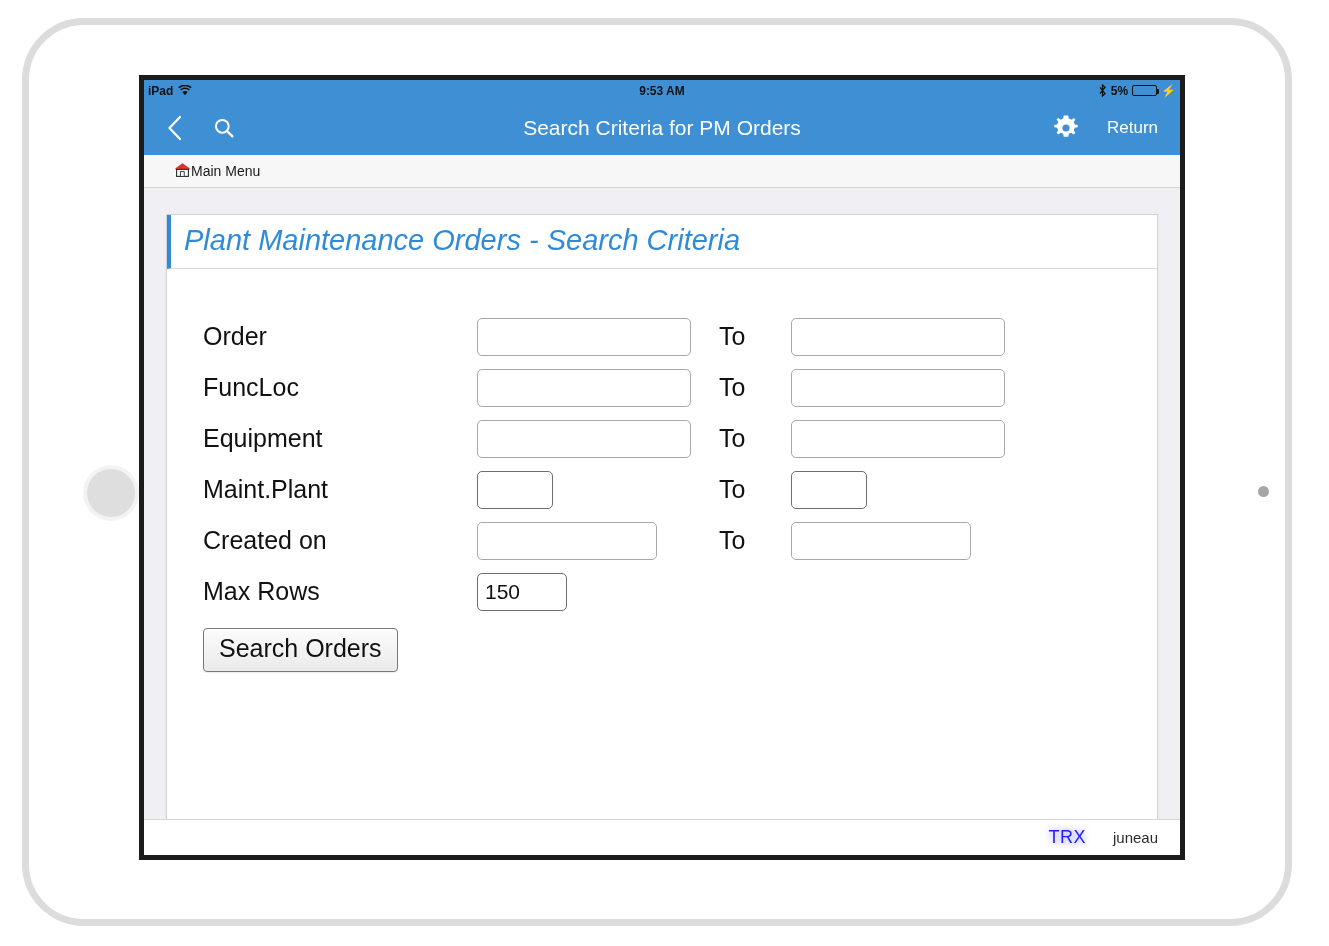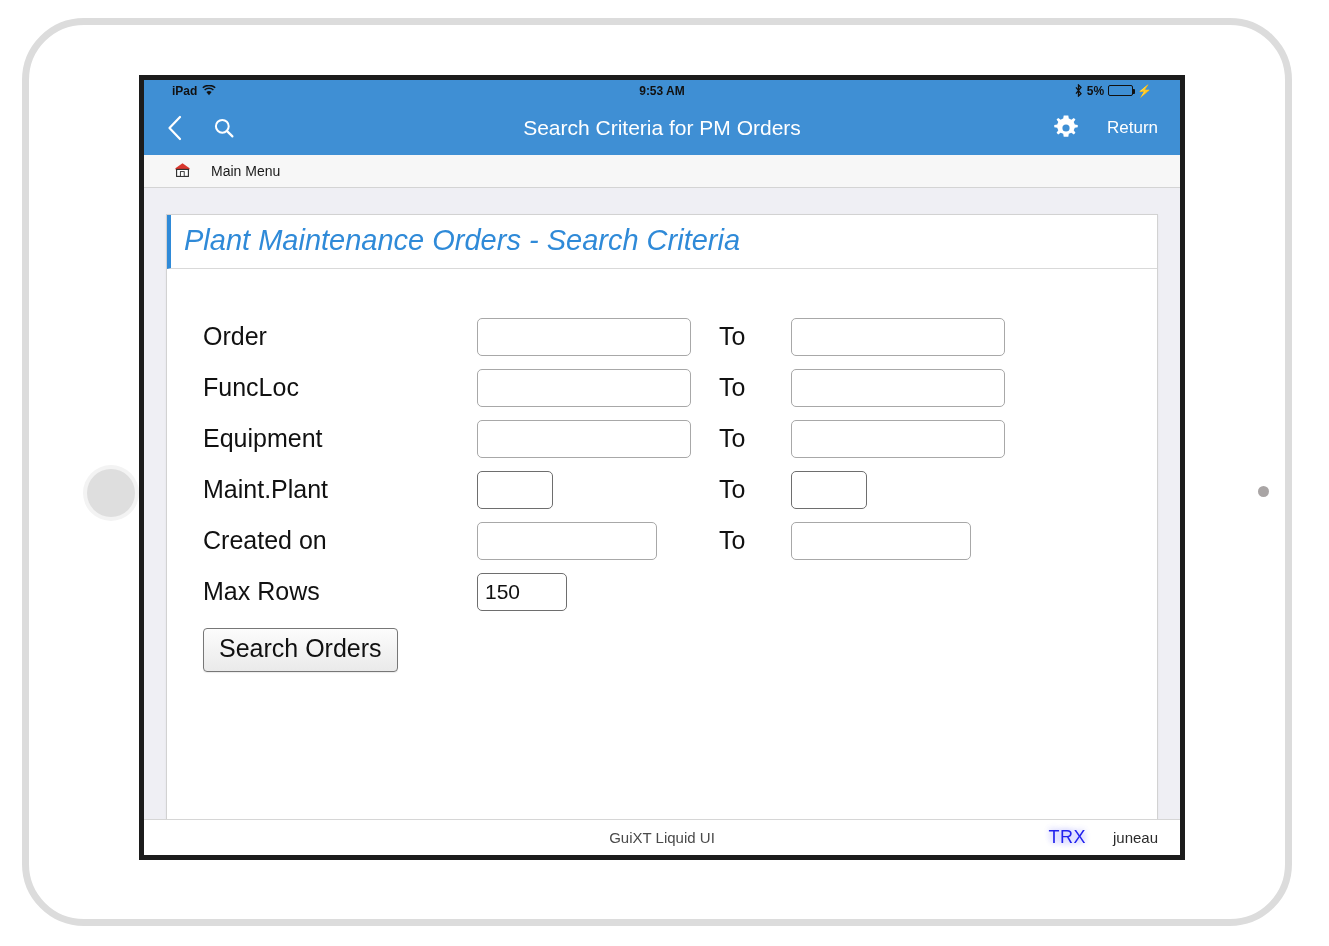--- a/index.html
+++ b/index.html
@@ -66,21 +66,21 @@
   .status-bar {
     height: 21px;
     background: #3f8fd4;
     color: #111;
     display: flex;
     align-items: center;
     font-size: 12px;
     font-weight: bold;
     position: relative;
     flex: none;
-    padding: 0 28px;
+    padding: 0 4px;
     box-sizing: border-box;
     gap: 42px;
   }
   .status-left { display: flex; align-items: center; gap: 5px; }
   .status-center {
     position: absolute; left: 0; right: 0; text-align: center;
     font-size: 12px; font-weight: bold; pointer-events: none;
   }
   .status-right {
     margin-left: auto; display: flex; align-items: center; gap: 4px;
@@ -124,21 +124,21 @@
     height: 33px;
     background: #f7f7f7;
     border-bottom: 1px solid #d4d4d4;
     display: flex;
     align-items: center;
     padding-left: 30px;
     flex: none;
     box-sizing: border-box;
   }
   .toolbar-item {
-    display: flex; align-items: center; gap: 20px;
+    display: flex; align-items: center; gap: 0;
     font-size: 14px; color: #1a1a1a;
   }
 
   
   .screen-body {
     flex: 1;
     background: #efeff4;
     padding: 26px 22px 0 22px;
     box-sizing: border-box;
     overflow: hidden;
@@ -395,20 +395,19 @@
 
         <div class="btn-row">
           <span class="search-btn">Search Orders</span>
         </div>
 
       </div>
     </div>
   </div>
 
   <div class="screen-footer">
-    <div class="footer-center">GuiXT Liquid UI</div>
     <div class="footer-right">
       <span class="trx-logo">TRX</span>
       <span class="footer-user">juneau</span>
     </div>
   </div>
 
 </div>
 
 </body></html>

